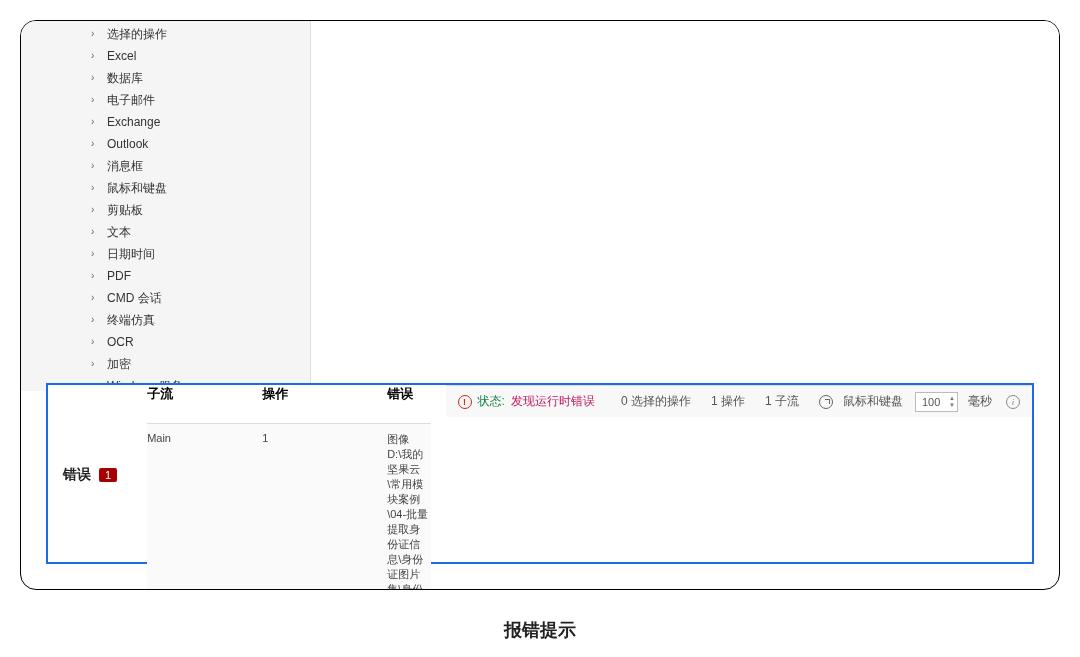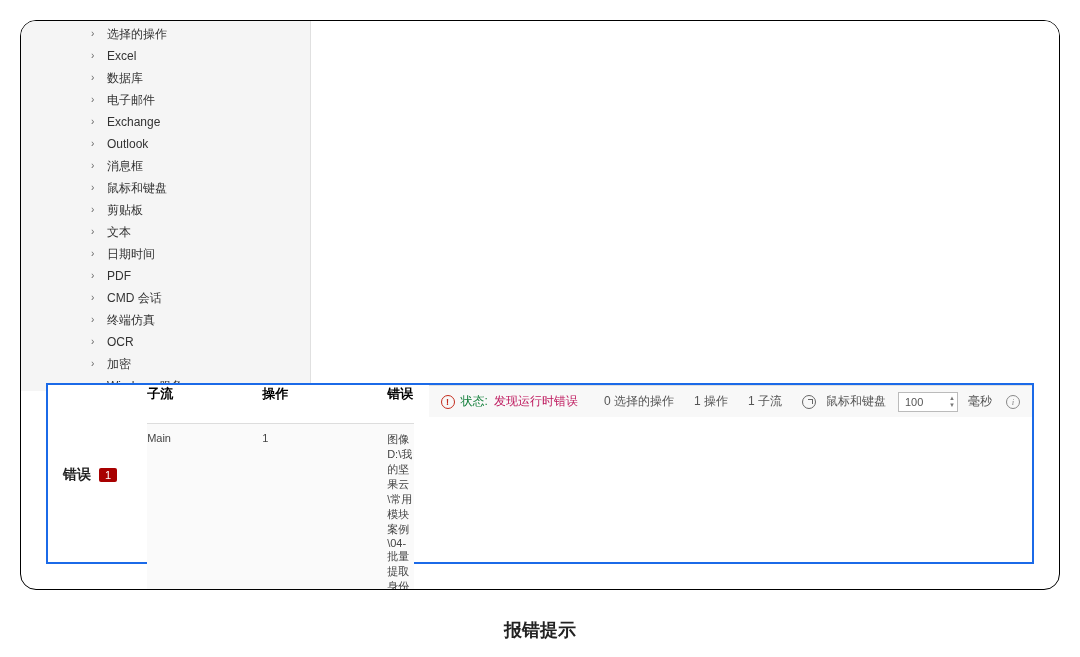--- a/index.html
+++ b/index.html
@@ -157,21 +157,21 @@
       position: absolute;
       width: 4px;
       height: 4px;
       border-top: 1.3px solid #666;
       border-right: 1.3px solid #666;
       top: 3px;
       left: 5px;
     }
     .delay-label { margin-left: 4px; }
     .delay-input {
-      width: 60px;
+      width: 43px;
       height: 20px;
       border: 1px solid #bbb;
       margin-left: 6px;
       display: flex;
       align-items: center;
       padding: 0 2px 0 6px;
       font-size: 11px;
       background: #fff;
       justify-content: space-between;
     }

